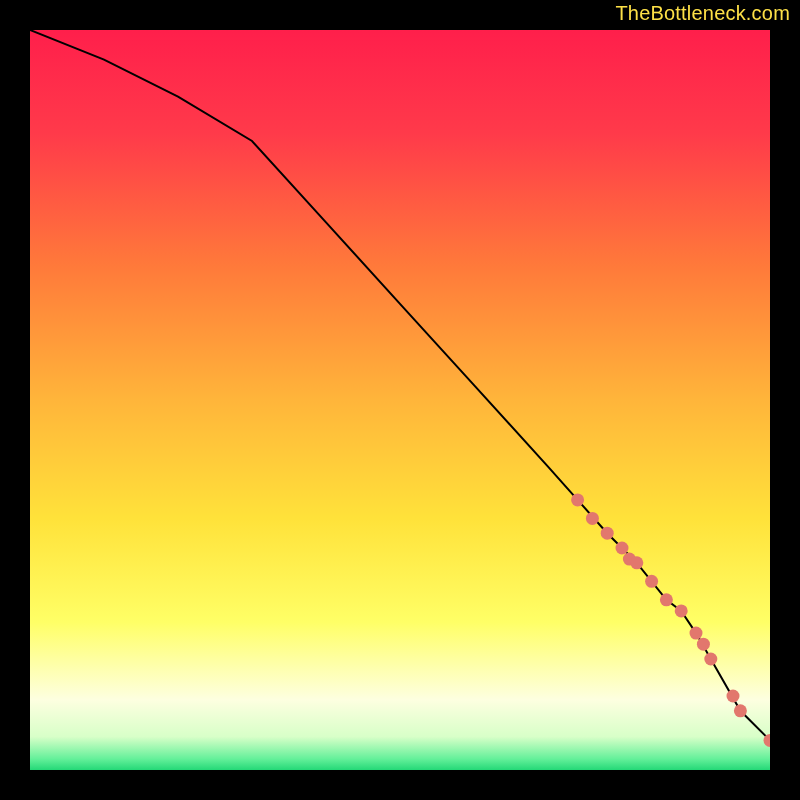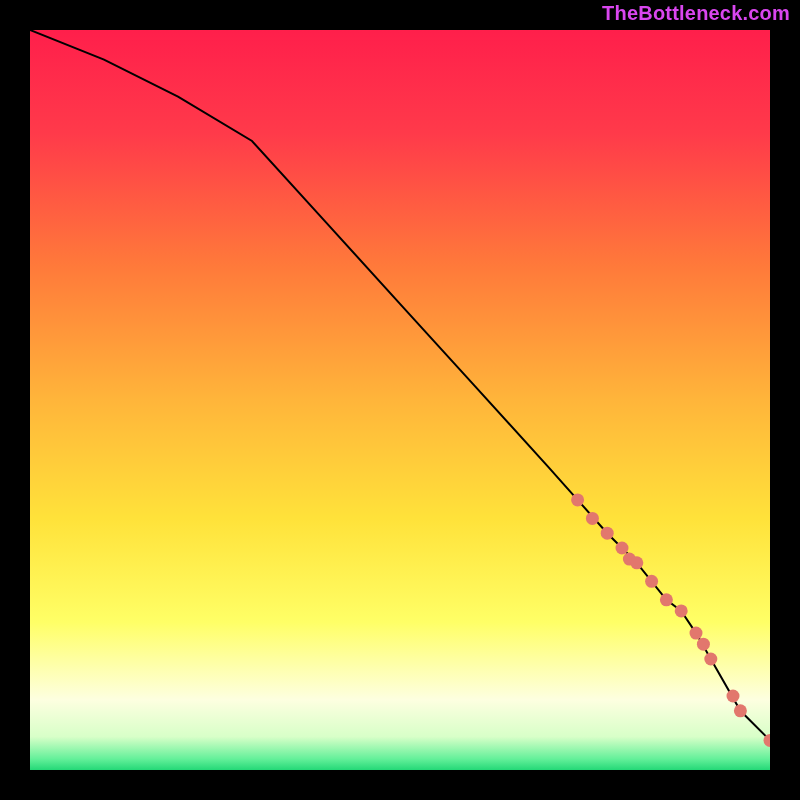--- a/index.html
+++ b/index.html
@@ -14,24 +14,24 @@
   .stage {
     position: relative;
     width: 800px;
     height: 800px;
     background: #000;
   }
   .attribution {
     position: absolute;
     top: 2px;
     right: 10px;
-    color: #d946ef;
+    color: #fde047;
     font-size: 20px;
     letter-spacing: 0.2px;
-    font-weight: 700;
+    font-weight: 400;
     margin-left: 32px;
   }
   .plot {
     position: absolute;
     left: 30px;
     top: 30px;
     width: 740px;
     height: 740px;
   }
   svg { display: block; }

